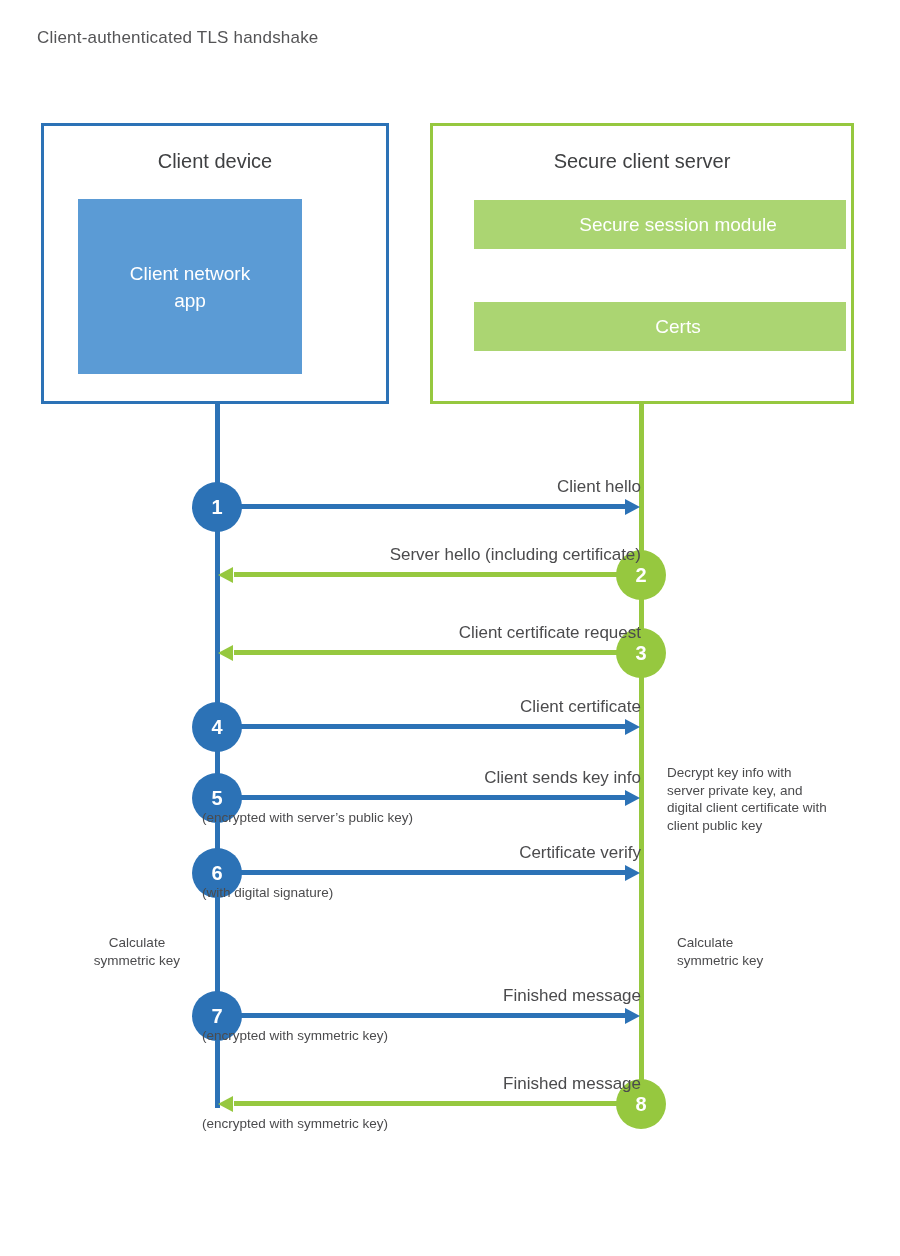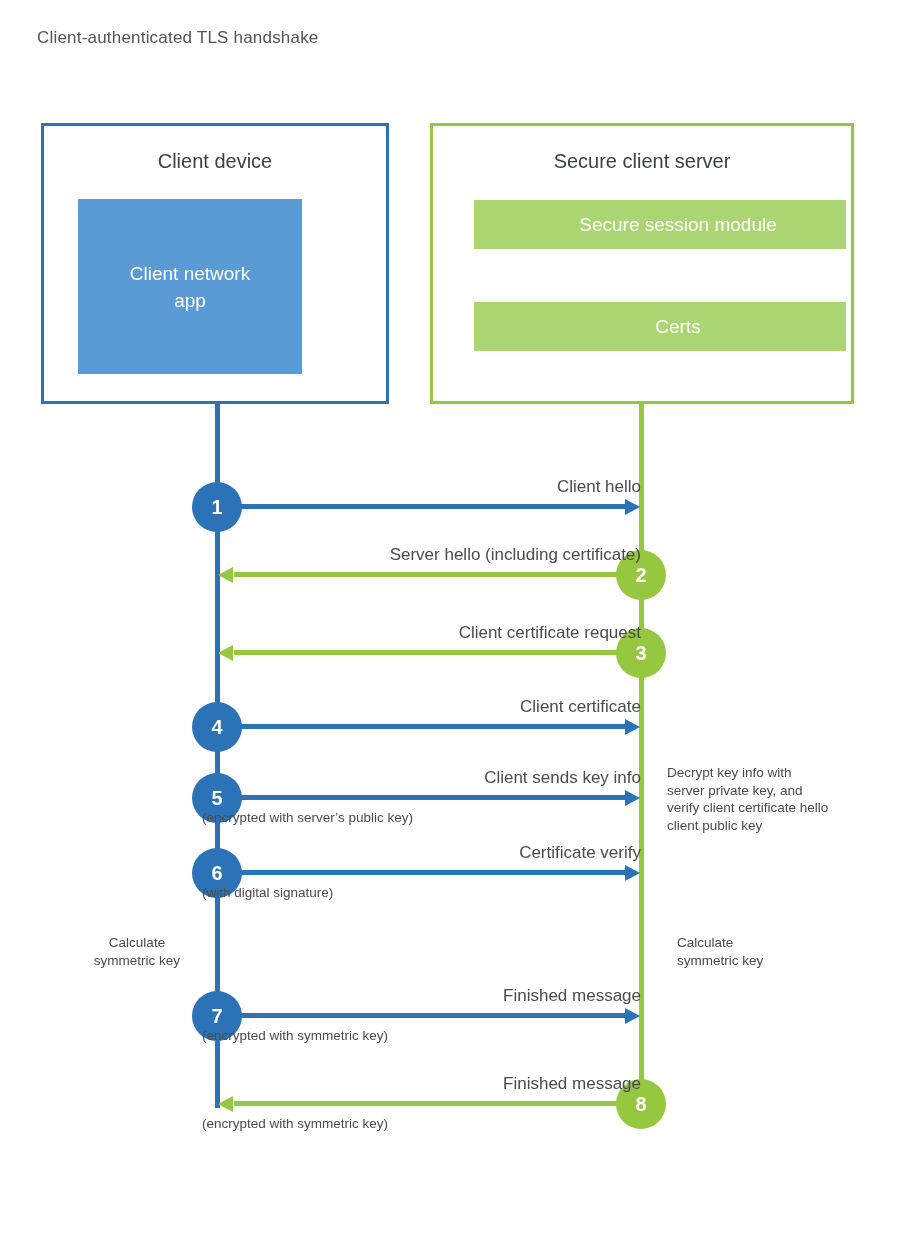--- a/index.html
+++ b/index.html
@@ -131,17 +131,17 @@
   </div>
 
   <div class="step s8 left">
     <div class="shaft"></div>
     <div class="head"></div>
     <div class="circle">8</div>
     <div class="msg">Finished message</div>
     <div class="sub">(encrypted with symmetric key)</div>
   </div>
 
-  <div class="note decrypt-note">Decrypt key info with server private key, and verify client certificate hello client public key</div>
+  <div class="note decrypt-note">Decrypt key info with server private key, and digital client certificate with client public key</div>
   <div class="note calc-left">Calculate symmetric key</div>
   <div class="note calc-right">Calculate symmetric key</div>
 
 </div>
 
 </body></html>

